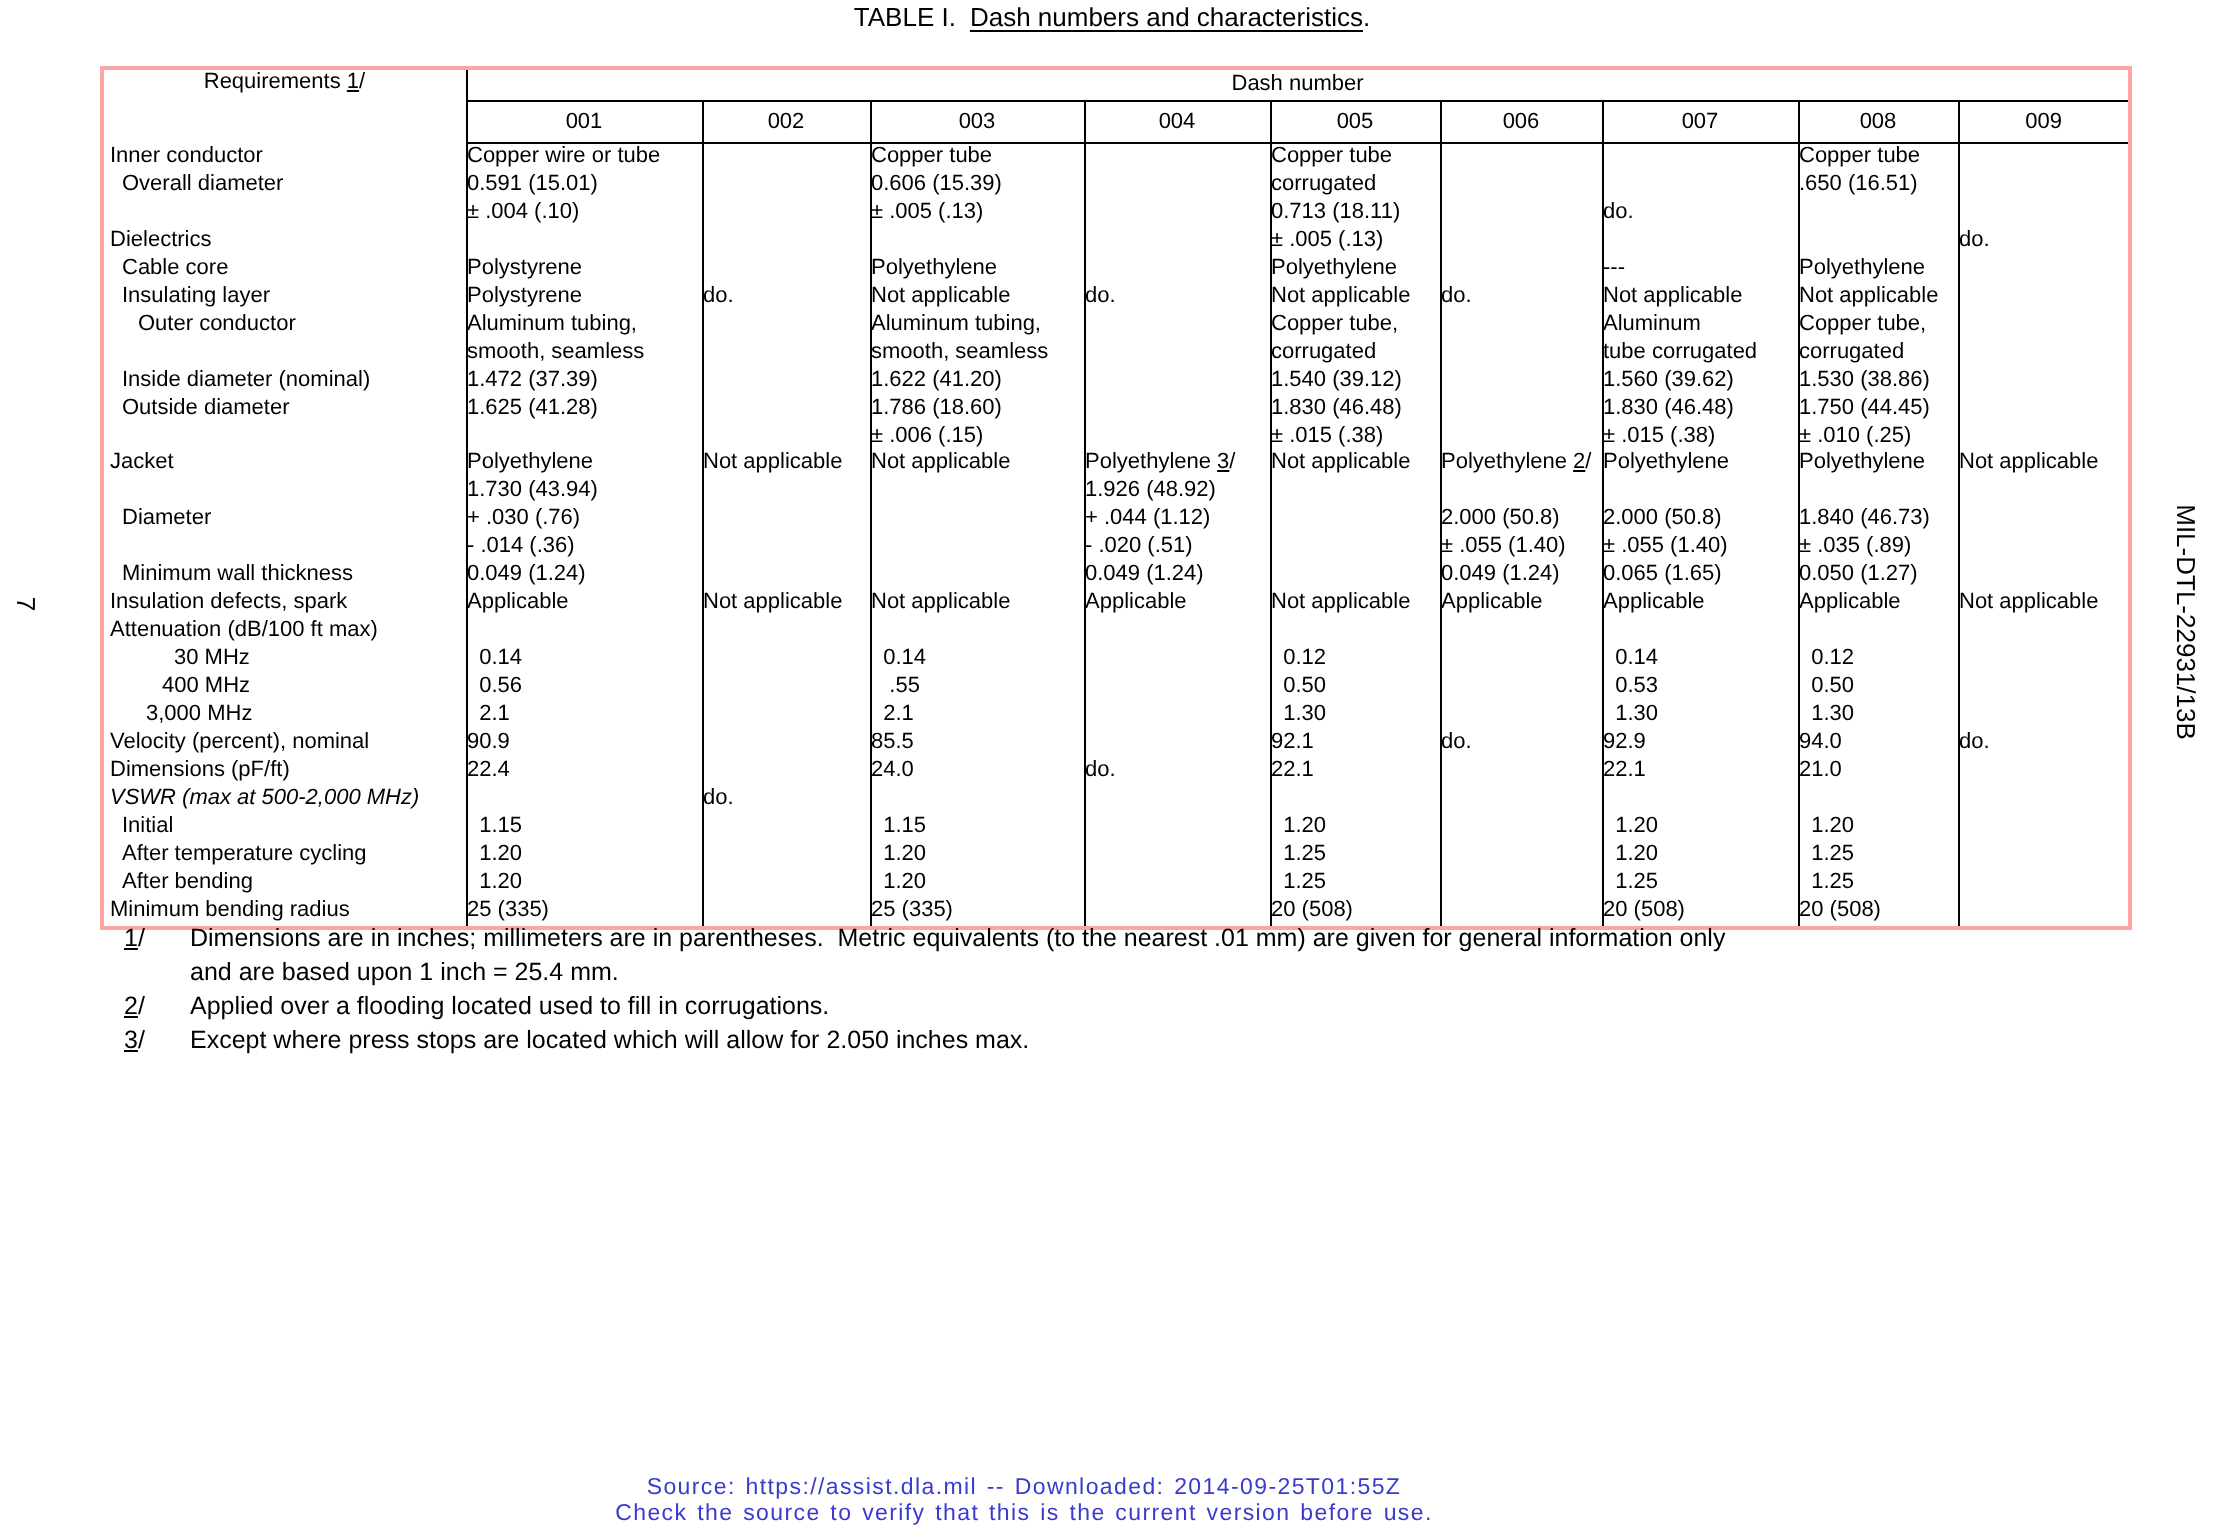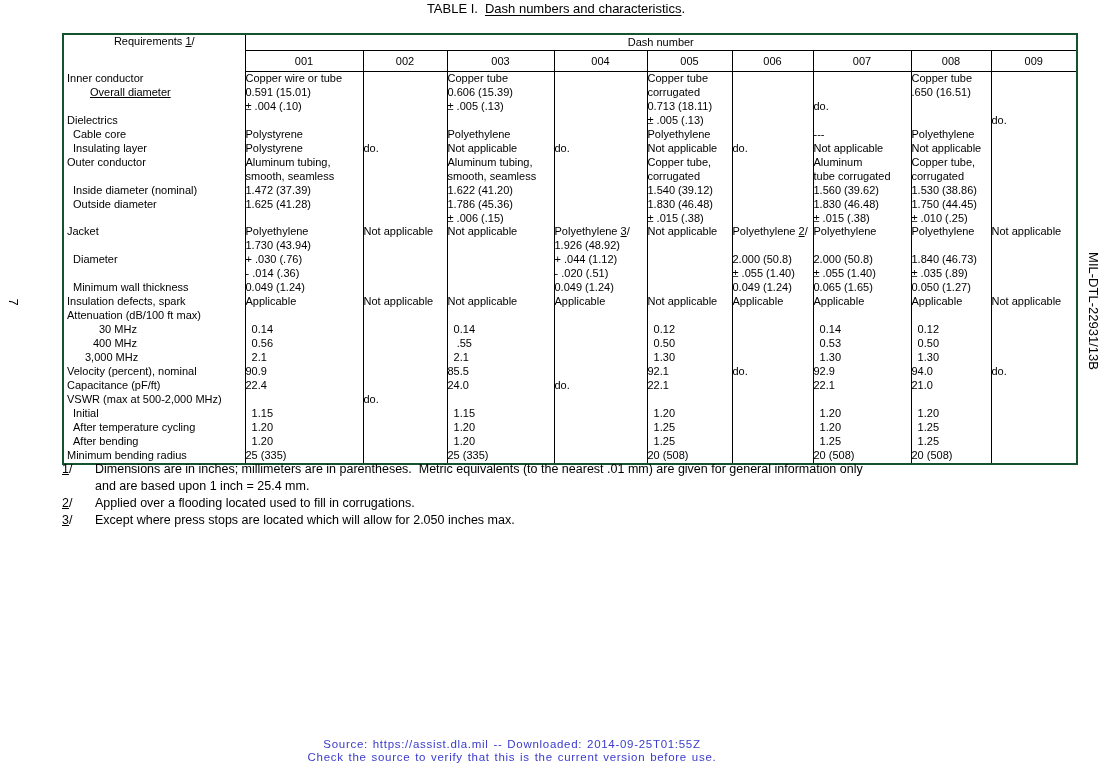--- a/index.html
+++ b/index.html
@@ -7,23 +7,23 @@
     width:1112px;height:768px;position:relative;background:#ffffff;
     font-family:"Liberation Sans", sans-serif;color:#000;overflow:hidden;
   }
   .title{
     position:absolute;top:1px;left:0;width:1112px;text-align:center;
     font-size:13px;white-space:pre;
   }
   .title .pre{margin-right:7px;}
   .title .und{text-decoration:underline;text-underline-offset:2px;}
   table.spec{
-    position:absolute;left:62px;top:33px;
+    position:absolute;left:50px;top:33px;
     border-collapse:collapse;table-layout:fixed;width:1014px;
-    border:2px solid #14532d;
+    border:2px solid #fca5a5;
   }
   table.spec th, table.spec td{
     font-size:11px;font-weight:normal;vertical-align:top;
     white-space:pre;overflow:hidden;padding:0;
   }
   th.req{text-align:center;vertical-align:middle;border-right:1px solid #000;}
   th.dash{height:15px;line-height:15px;border-bottom:1px solid #000;}
   tr.colnums th{
     text-align:center;height:20px;line-height:20px;
     border-left:1px solid #000;border-bottom:1px solid #000;margin-top:22px;
@@ -92,21 +92,21 @@
         <td></td>
         <td>Copper tube</td>
         <td></td>
         <td>Copper tube</td>
         <td></td>
         <td></td>
         <td>Copper tube</td>
         <td></td>
       </tr>
       <tr>
-        <td class="lbl" style="padding-left: 26px; text-decoration: underline;">Overall diameter</td>
+        <td class="lbl" style="padding-left: 9px;">Overall diameter</td>
         <td>0.591 (15.01)</td>
         <td></td>
         <td>0.606 (15.39)</td>
         <td></td>
         <td>corrugated</td>
         <td></td>
         <td></td>
         <td>.650 (16.51)</td>
         <td></td>
       </tr>
@@ -152,21 +152,21 @@
         <td>do.</td>
         <td>Not applicable</td>
         <td>do.</td>
         <td>Not applicable</td>
         <td>do.</td>
         <td>Not applicable</td>
         <td>Not applicable</td>
         <td></td>
       </tr>
       <tr>
-        <td class="lbl" style="padding-left: 3px;">Outer conductor</td>
+        <td class="lbl" style="padding-left: 17px;">Outer conductor</td>
         <td>Aluminum tubing,</td>
         <td></td>
         <td>Aluminum tubing,</td>
         <td></td>
         <td>Copper tube,</td>
         <td></td>
         <td>Aluminum</td>
         <td>Copper tube,</td>
         <td></td>
       </tr>
@@ -191,21 +191,21 @@
         <td>1.540 (39.12)</td>
         <td></td>
         <td>1.560 (39.62)</td>
         <td>1.530 (38.86)</td>
         <td></td>
       </tr>
       <tr>
         <td class="lbl" style="padding-left: 9px;">Outside diameter</td>
         <td>1.625 (41.28)</td>
         <td></td>
-        <td>1.786 (45.36)</td>
+        <td>1.786 (18.60)</td>
         <td></td>
         <td>1.830 (46.48)</td>
         <td></td>
         <td>1.830 (46.48)</td>
         <td>1.750 (44.45)</td>
         <td></td>
       </tr>
       <tr>
         <td class="lbl" style="padding-left: 3px;"></td>
         <td></td>
@@ -344,33 +344,33 @@
         <td></td>
         <td>85.5</td>
         <td></td>
         <td>92.1</td>
         <td>do.</td>
         <td>92.9</td>
         <td>94.0</td>
         <td>do.</td>
       </tr>
       <tr>
-        <td class="lbl" style="padding-left: 3px;">Capacitance (pF/ft)</td>
+        <td class="lbl" style="padding-left: 3px;">Dimensions (pF/ft)</td>
         <td>22.4</td>
         <td></td>
         <td>24.0</td>
         <td>do.</td>
         <td>22.1</td>
         <td></td>
         <td>22.1</td>
         <td>21.0</td>
         <td></td>
       </tr>
       <tr>
-        <td class="lbl" style="padding-left: 3px;">VSWR (max at 500-2,000 MHz)</td>
+        <td class="lbl" style="padding-left: 3px; font-style: italic;">VSWR (max at 500-2,000 MHz)</td>
         <td></td>
         <td>do.</td>
         <td></td>
         <td></td>
         <td></td>
         <td></td>
         <td></td>
         <td></td>
         <td></td>
       </tr>

